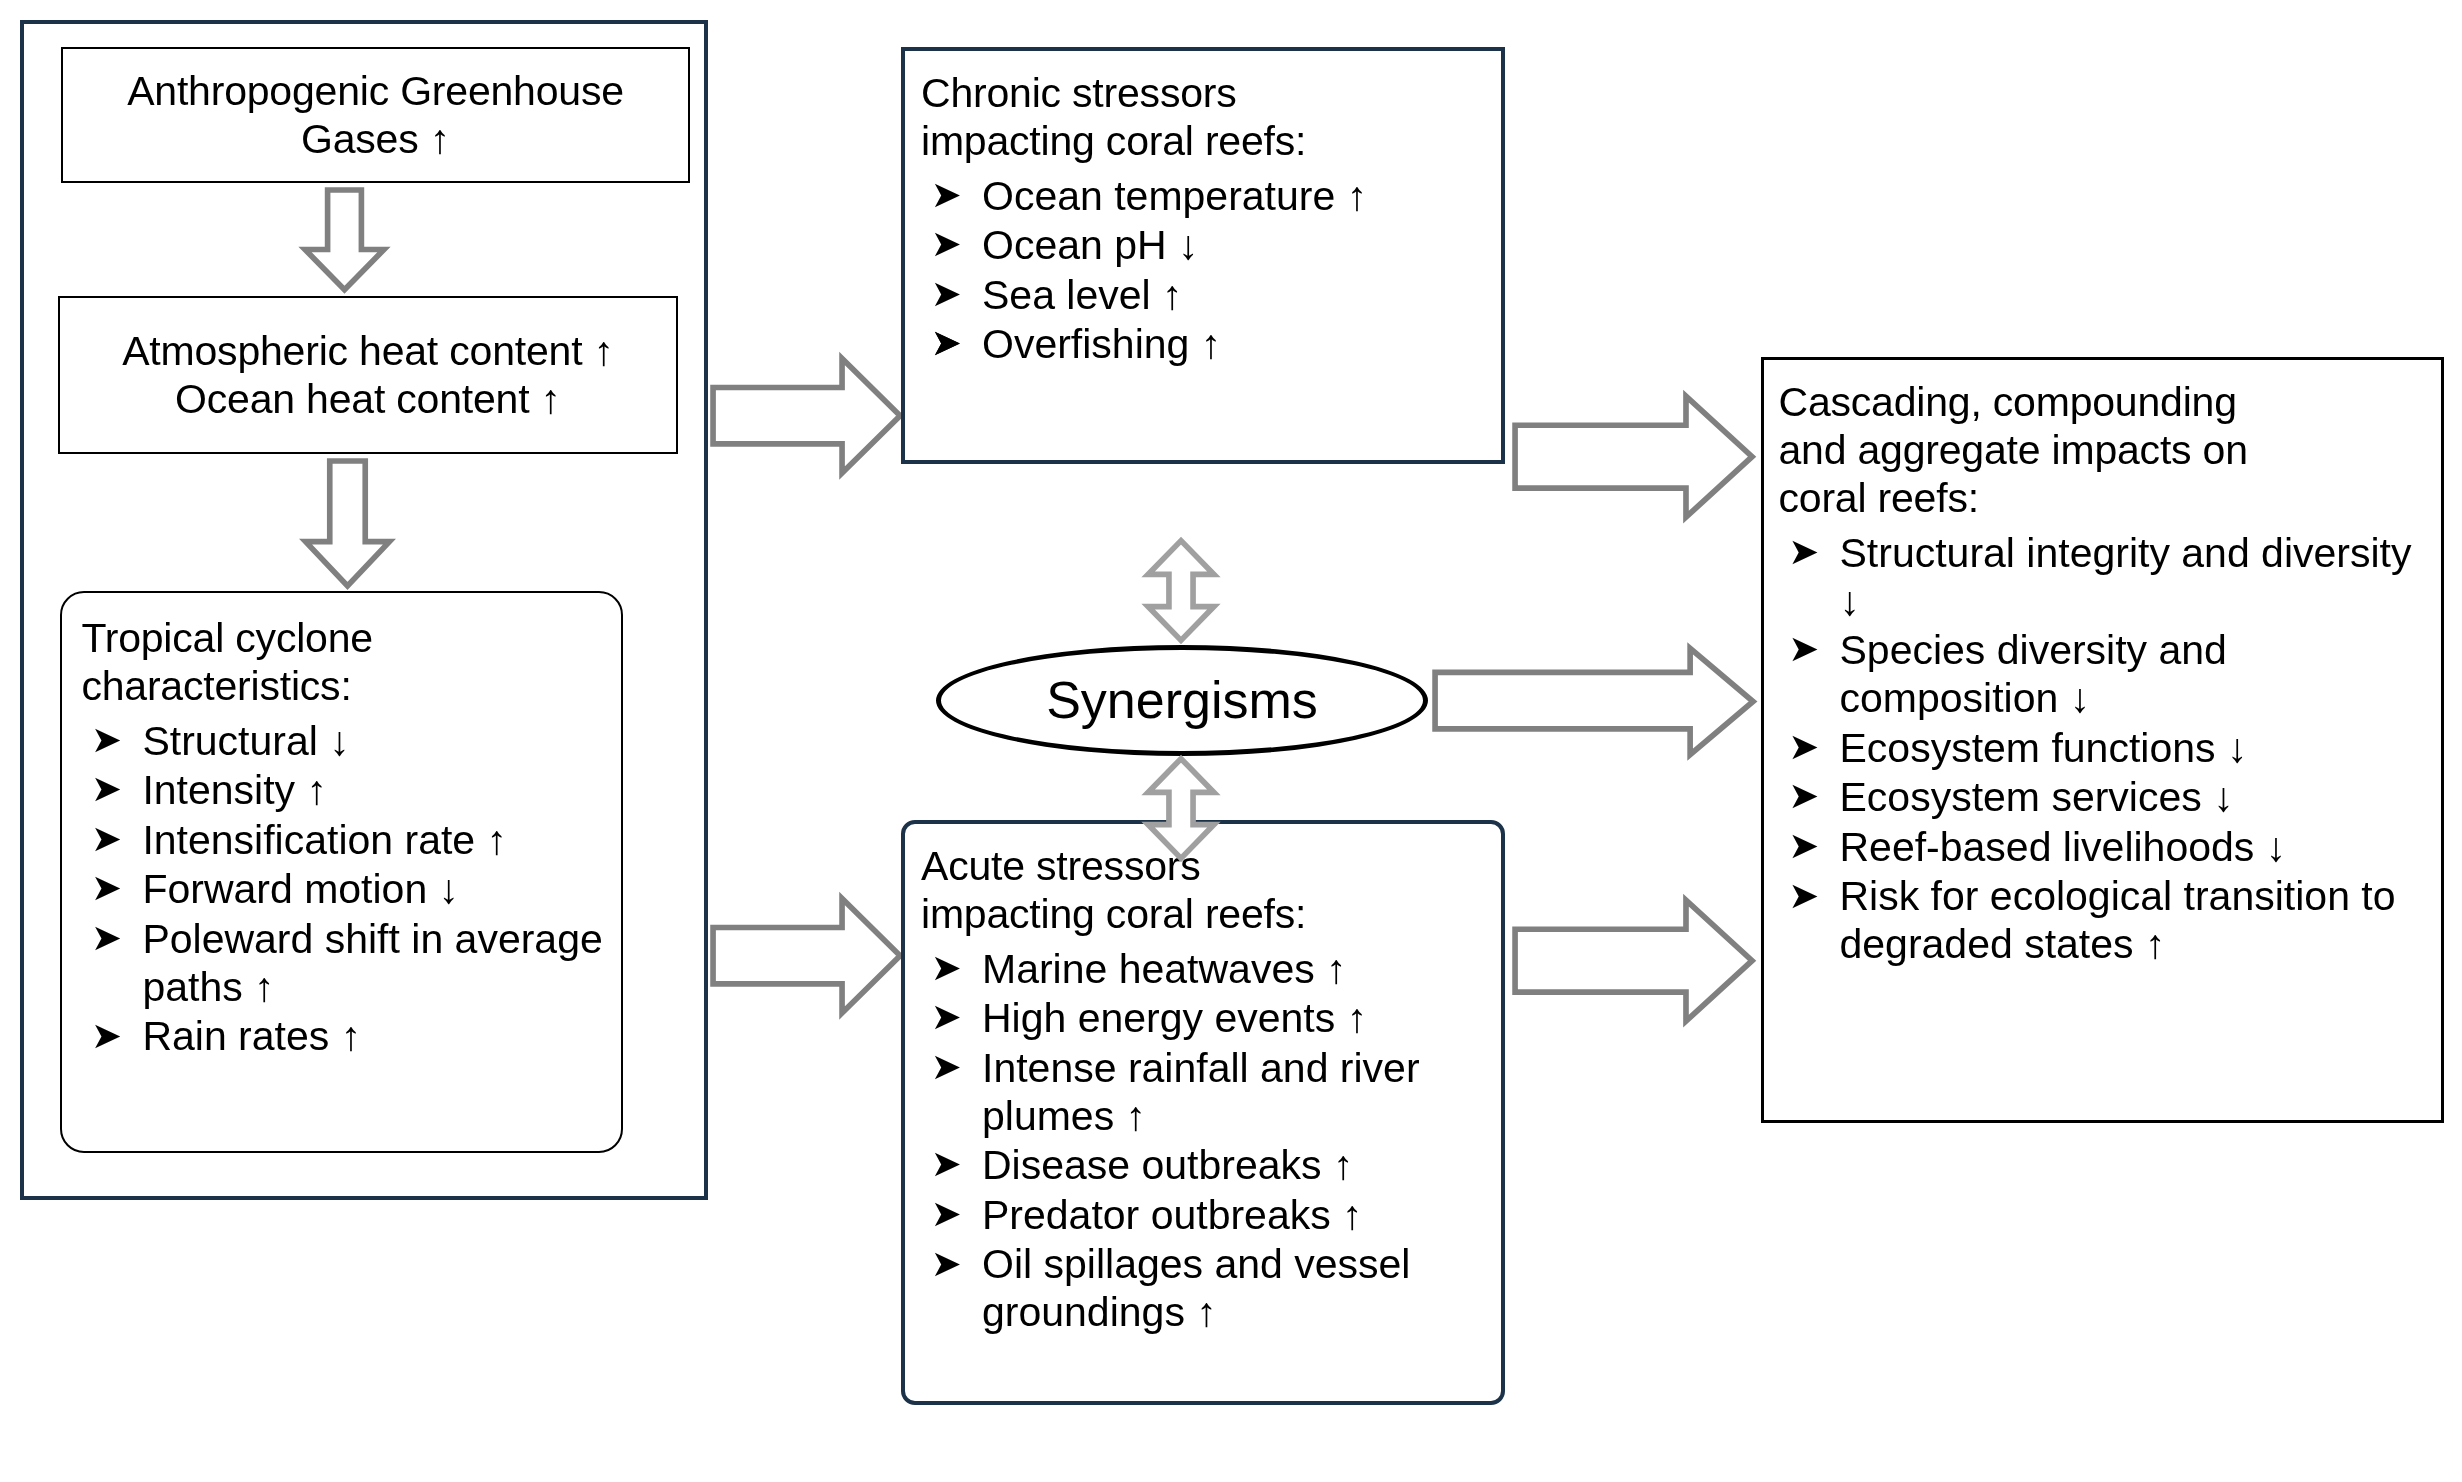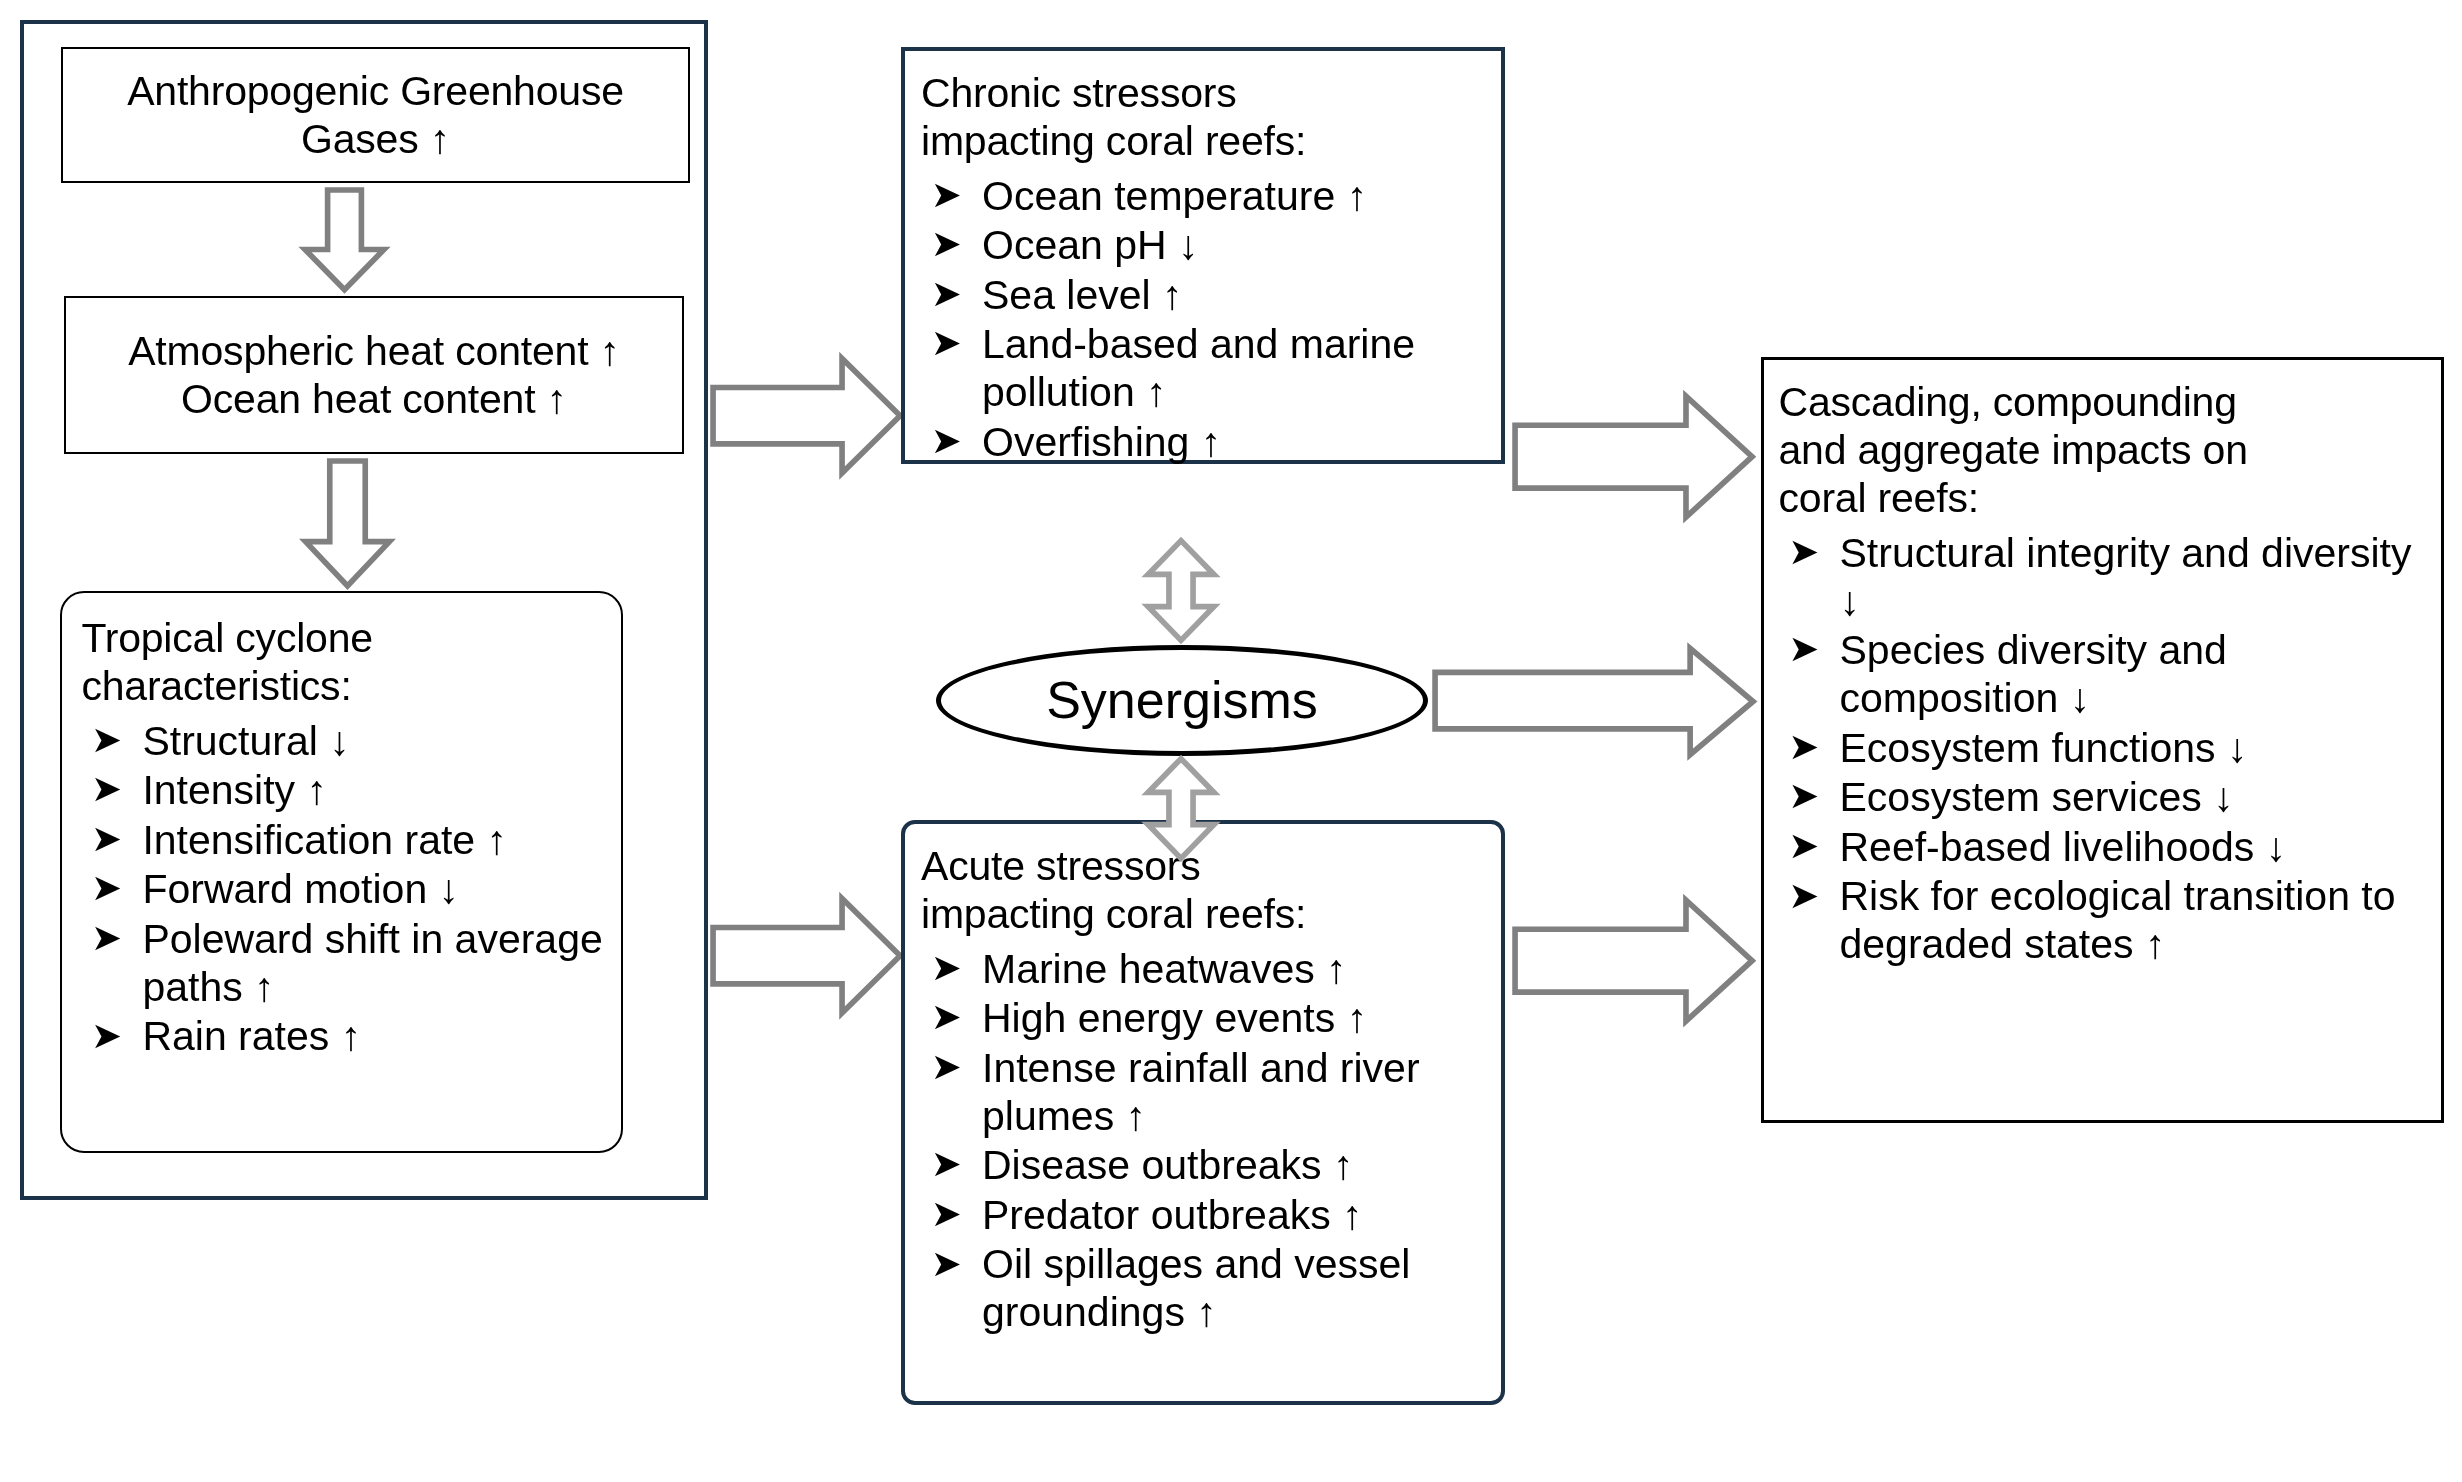--- a/index.html
+++ b/index.html
@@ -60,21 +60,21 @@
   <div class="box thin" style="left:61px;top:47px;width:629px;height:136px;display:flex;align-items:center;justify-content:center;padding:16px 21px;">
     <div class="title centered">Anthropogenic Greenhouse Gases ↑</div>
   </div>
 
   <div class="arrow" style="left:300px;top:190px;">
     <svg width="89" height="103" viewBox="0 0 110 128">
       <polygon points="34,0 76,0 76,74 104,74 55,124 6,74 34,74" fill="#ffffff" stroke="#808080" stroke-width="7"></polygon>
     </svg>
   </div>
 
-  <div class="box thin" style="left:64px;top:296px;width:620px;height:158px;display:flex;flex-direction:column;align-items:center;justify-content:center;">
+  <div class="box thin" style="left:58px;top:296px;width:620px;height:158px;display:flex;flex-direction:column;align-items:center;justify-content:center;">
     <div class="title centered">Atmospheric heat content ↑</div>
     <div class="title centered">Ocean heat content ↑</div>
   </div>
 
   <div class="arrow" style="left:299px;top:461px;">
     <svg width="97" height="129" viewBox="0 0 120 160">
       <polygon points="38,0 82,0 82,100 112,100 60,155 8,100 38,100" fill="#ffffff" stroke="#808080" stroke-width="7"></polygon>
     </svg>
   </div>
 
@@ -103,21 +103,21 @@
     </svg>
   </div>
 
   <div class="box navy" style="left:901px;top:47px;width:604px;height:417px;padding:18px 13px 0 16px;">
     <div class="title">Chronic stressors</div>
     <div class="title" style="margin-bottom:6.5px;">impacting coral reefs:</div>
     <ul class="bullets">
       <li><span class="chev">➤</span><span>Ocean temperature ↑</span></li>
       <li><span class="chev">➤</span><span>Ocean pH ↓</span></li>
       <li><span class="chev">➤</span><span>Sea level ↑</span></li>
-      <li><span class="chev">➤</span><span>Land-based and marine pollution ↑</span></li>
+      <li><span class="chev">➤</span></li>
       <li><span class="chev">➤</span><span>Overfishing ↑</span></li>
     </ul>
   </div>
 
   <div class="box navy" style="left:901px;top:820px;width:604px;height:585px;padding:18px 13px 0 16px;border-radius:14px;">
     <div class="title">Acute stressors</div>
     <div class="title" style="margin-bottom:6.5px;">impacting coral reefs:</div>
     <ul class="bullets">
       <li><span class="chev">➤</span><span>Marine heatwaves ↑</span></li>
       <li><span class="chev">➤</span><span>High energy events ↑</span></li>

